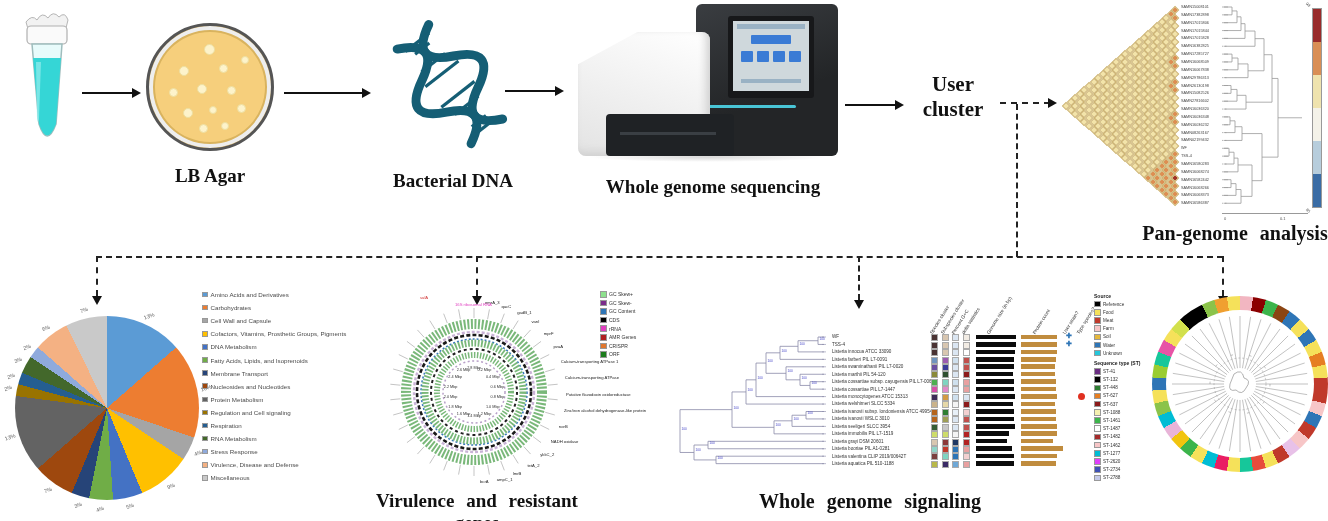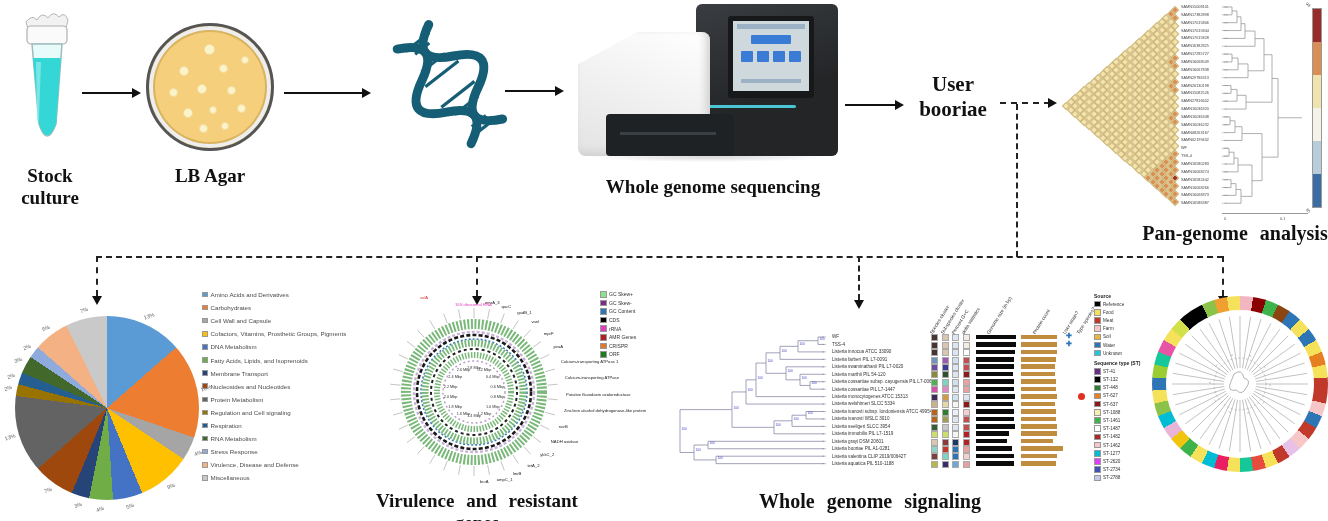--- a/index.html
+++ b/index.html
@@ -34,21 +34,20 @@
 
 <div id="canvas">
 
   <svg class="abs" style="left:14px;top:6px" width="66" height="158">
     <path d="M12,16 q6,-8 11,-2 q5,-9 11,-2 q5,-8 11,-1 q6,-6 9,3 l-2,8 -38,1 z" fill="#f2f2f2" stroke="#b5b5b5" stroke-width="1"></path>
     <rect x="13" y="20" width="40" height="18" rx="4" fill="#fafafa" stroke="#b0b0b0" stroke-width="1.2"></rect>
     <path d="M18,38 L48,38 L42,118 Q33,142 25,118 Z" fill="#e8fbfb" stroke="#9fbdbd" stroke-width="1.5"></path>
     <path d="M19,52 L47,52 L42,118 Q33,141 25,118 Z" fill="#35d6d6"></path>
     <path d="M22,56 L27,56 L25,112 Q24,120 23,112 Z" fill="#8aeaea" opacity="0.8"></path>
   </svg>
-  <div class="abs stage-label" style="left:0px;top:165px;width:100px">Stock culture</div>
 
   <div class="abs arrow-line" style="left:82px;top:92px;width:52px"></div>
   <div class="abs head-right" style="left:132px;top:88px"></div>
 
   <div class="abs" id="petri" style="left:146px;top:23px;width:122px;height:122px">
       <div class="colony" style="left: 55px; top: 18px; width: 9px; height: 9px;"></div>
       <div class="colony" style="left: 30px; top: 40px; width: 8px; height: 8px;"></div>
       <div class="colony" style="left: 70px; top: 38px; width: 7px; height: 7px;"></div>
       <div class="colony" style="left: 92px; top: 30px; width: 6px; height: 6px;"></div>
       <div class="colony" style="left: 20px; top: 62px; width: 7px; height: 7px;"></div>
@@ -76,20 +75,21 @@
           <line x1="56" y1="20" x2="74" y2="20"></line>
         <line x1="50" y1="38" x2="80" y2="38"></line>
           <line x1="44" y1="52" x2="86" y2="52"></line>
         <line x1="44" y1="78" x2="86" y2="78"></line>
           <line x1="50" y1="92" x2="80" y2="92"></line>
         <line x1="56" y1="112" x2="74" y2="112"></line>
           <line x1="50" y1="120" x2="80" y2="120"></line>
       </g>
     </g>
   </svg>
+  <div class="abs stage-label" style="left:388px;top:170px;width:130px">Bacterial DNA</div>
 
   <div class="abs arrow-line" style="left:505px;top:90px;width:52px"></div>
   <div class="abs head-right" style="left:555px;top:86px"></div>
 
   <div class="abs" id="machine" style="left:578px;top:2px;width:262px;height:168px">
     <div class="abs" style="left:10px;top:150px;width:240px;height:10px;background:radial-gradient(ellipse at center,#d8d8d8 0%,#fff 70%);border-radius:50%"></div>
     <div class="abs" style="left:118px;top:2px;width:142px;height:152px;background:linear-gradient(160deg,#3a3d41,#232527 60%);border-radius:6px;"></div>
     <div class="abs" style="left:150px;top:14px;width:86px;height:82px;background:#17181a;border-radius:3px;"></div>
     <div class="abs" style="left:155px;top:19px;width:76px;height:70px;background:#cfd8dc;">
       <div class="abs" style="left:4px;top:3px;width:68px;height:5px;background:#9ab2c4"></div>
@@ -106,21 +106,21 @@
       <div class="abs" style="left:14px;top:18px;width:96px;height:3px;background:#3a3f44"></div>
     </div>
   </div>
   <div class="abs stage-label" style="left:588px;top:176px;width:250px">Whole genome sequencing</div>
 
   <div class="abs arrow-line" style="left:845px;top:104px;width:52px"></div>
   <div class="abs head-right" style="left:895px;top:100px"></div>
 
   <div class="abs stage-label" style="left:905px;top:72px;width:96px;font-size:21px">
     <div>User</div>
-    <div>booriae</div>
+    <div>cluster</div>
   </div>
 
   <div class="abs dash-line" style="left:1000px;top:102px;width:50px"></div>
   <div class="abs head-right" style="left:1048px;top:98px"></div>
 
   <div class="abs" id="pan-heatmap" style="left:1056px;top:4px;width:130px;height:210px">
       <div style="position: absolute; left: 117.45px; top: 4px; width: 4.1px; height: 4.1px; background: rgb(221, 142, 82); transform: rotate(45deg); outline: rgb(203, 176, 106) solid 0.5px;"></div>
       <div style="position: absolute; left: 112.9px; top: 8px; width: 4.1px; height: 4.1px; background: rgb(221, 142, 82); transform: rotate(45deg); outline: rgb(203, 176, 106) solid 0.5px;"></div>
       <div style="position: absolute; left: 108.35px; top: 12px; width: 4.1px; height: 4.1px; background: rgb(243, 228, 169); transform: rotate(45deg); outline: rgb(203, 176, 106) solid 0.5px;"></div>
       <div style="position: absolute; left: 103.8px; top: 16px; width: 4.1px; height: 4.1px; background: rgb(243, 228, 169); transform: rotate(45deg); outline: rgb(203, 176, 106) solid 0.5px;"></div>

